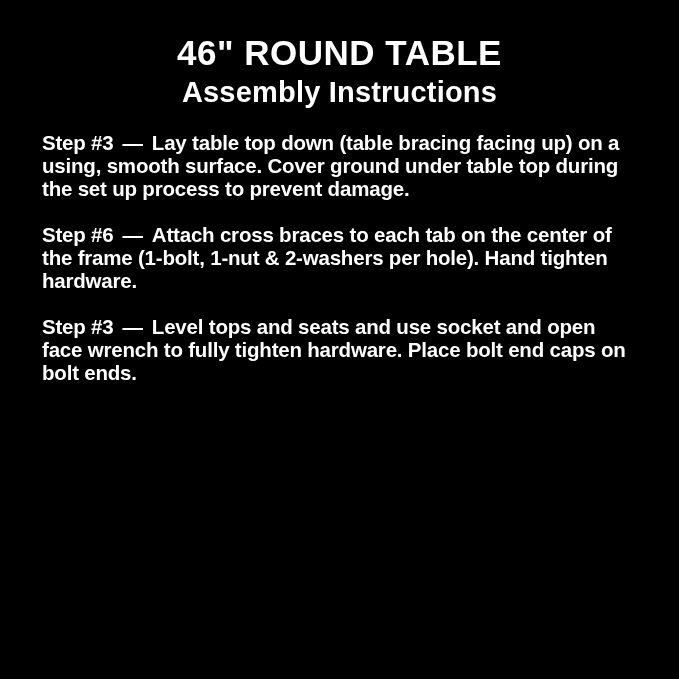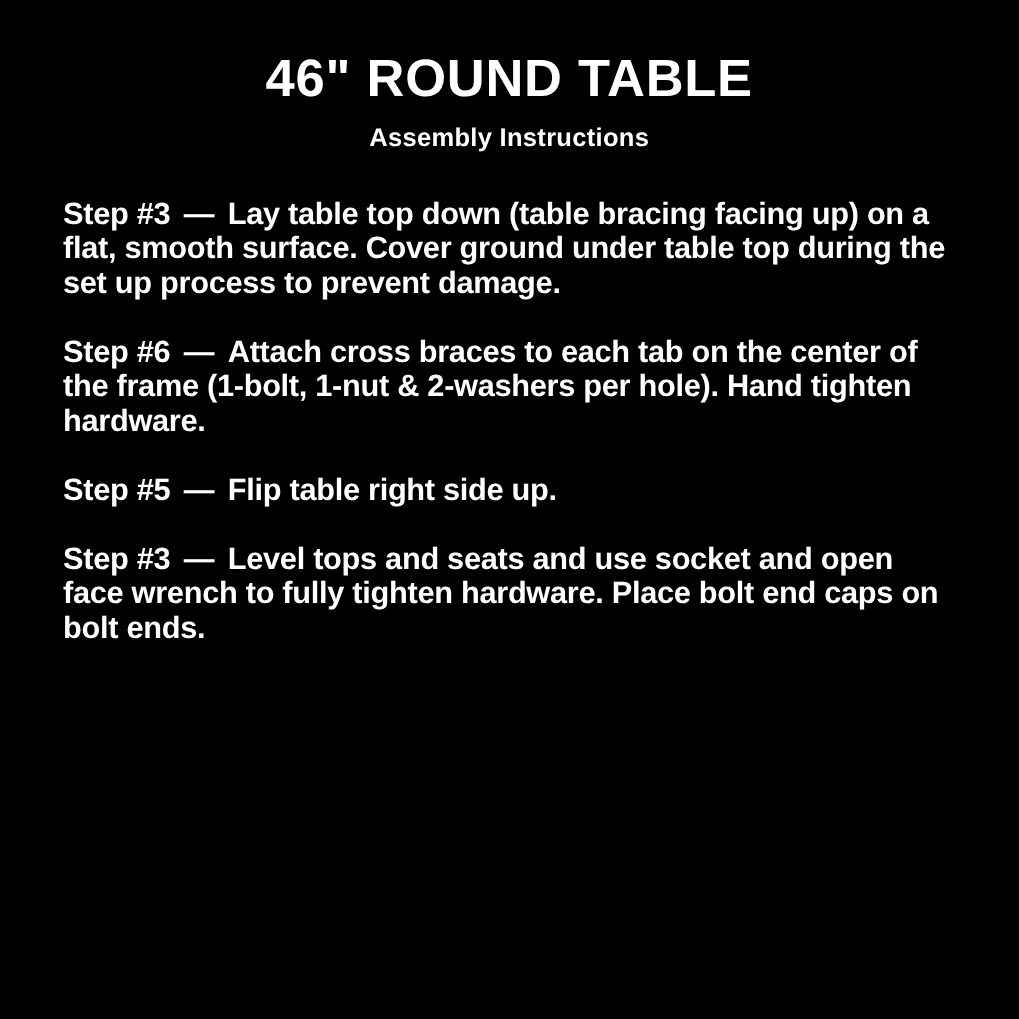--- a/index.html
+++ b/index.html
@@ -17,21 +17,21 @@
   .header {
     padding-top: 33px;
     text-align: center;
   }
   .title {
     font-size: 35px;
     line-height: 40px;
     letter-spacing: 0.5px;
   }
   .subtitle {
-    font-size: 17px;
+    font-size: 29px;
     line-height: 30px;
     margin-top: 4px;
     letter-spacing: 0.2px;
   }
   .steps {
     margin-top: 24px;
     padding-left: 42px;
     padding-right: 38px;
   }
   .step {
@@ -51,25 +51,24 @@
 
 <div class="poster">
 
   <div class="header">
     <div class="title">46" ROUND TABLE</div>
     <div class="subtitle">Assembly Instructions</div>
   </div>
 
   <div class="steps">
 
-    <p class="step"><span>Step #3</span><span class="step-sep">—</span><span>Lay table top down (table bracing facing up) on a flat, smooth surface. Cover ground under table top during the set up process to prevent damage.</span></p>
+    <p class="step"><span>Step #3</span><span class="step-sep">—</span><span>Lay table top down (table bracing facing up) on a using, smooth surface. Cover ground under table top during the set up process to prevent damage.</span></p>
 
 
 
     <p class="step"><span>Step #6</span><span class="step-sep">—</span><span>Attach cross braces to each tab on the center of the frame (1-bolt, 1-nut &amp; 2-washers per hole). Hand tighten hardware.</span></p>
 
-    <p class="step"><span>Step #5</span><span class="step-sep">—</span><span>Flip table right side up.</span></p>
 
     <p class="step"><span>Step #3</span><span class="step-sep">—</span><span>Level tops and seats and use socket and open face wrench to fully tighten hardware. Place bolt end caps on bolt ends.</span></p>
 
   </div>
 
 </div>
 
 </body></html>

